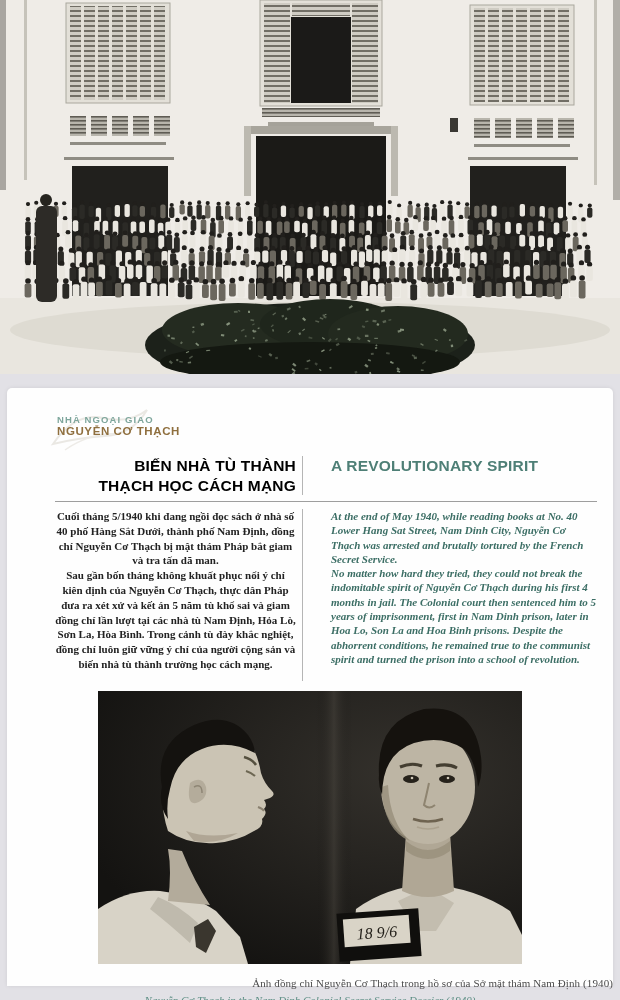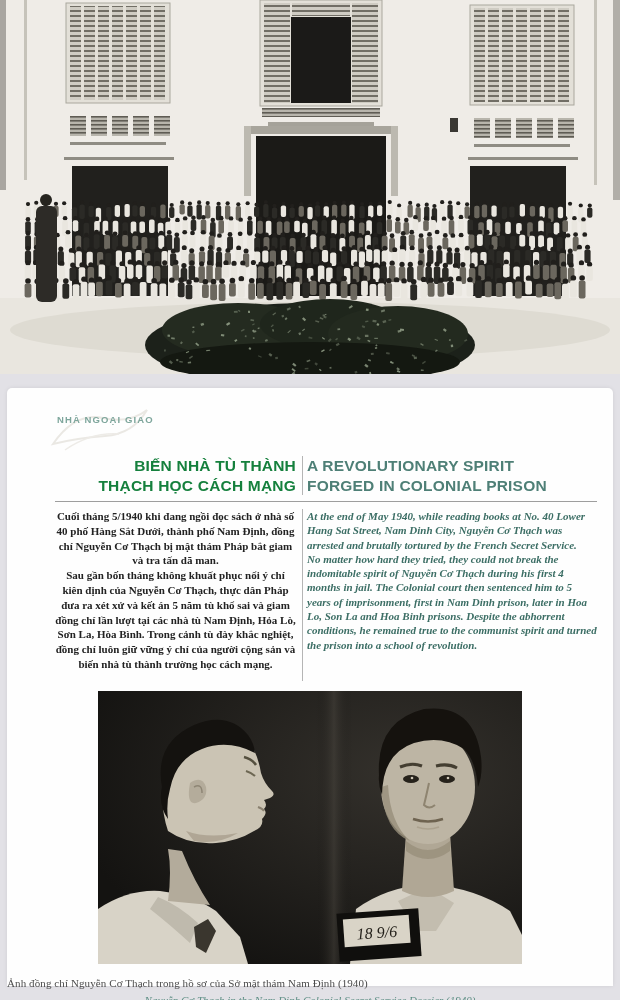--- a/index.html
+++ b/index.html
@@ -29,42 +29,42 @@
     font-size:11.5px;letter-spacing:0.6px;font-weight:bold;
     color:#8f6f3e;line-height:13px;position:relative;
   }
   
   .columns{display:grid;grid-template-columns:247px 1fr;}
   .title-row{margin-top:10px;}
   .title-vi,.title-en{
     margin:0;font-size:15.5px;line-height:19.5px;font-weight:bold;
     letter-spacing:0.2px;
   }
-  .title-vi{color:#15803d;text-align:right;padding-right:6px;}
-  .cell-right{border-left:1px solid #b5b5b5;padding-left:4px;}
+  .title-vi{color:#000000;text-align:right;padding-right:6px;}
+  .cell-right{border-left:1px solid #b5b5b5;padding-left:28px;}
   .title-en{color:#4e7f76;}
   .rule{border:none;border-top:1px solid #9e9e9e;margin:6px 0 0 0;}
   
   .body-row{min-height:172px;padding-top:7px;}
   .col-vi{
     font-family:"Liberation Serif",serif;font-weight:bold;
     font-size:11px;line-height:14.8px;color:#222;
     text-align:center;padding-right:6px;
   }
   .col-en{
     font-family:Liberation Serif, serif;font-style:italic;font-weight:600;
     font-size:11px;line-height:14.3px;color:#3c6e65;
   }
   .col-vi p,.col-en p{margin:0;}
   
   .mugshot{width:424px;height:273px;margin:10px auto 0 auto;overflow:hidden;background:#161513;}
   .mugshot svg{display:block;}
   
   .caption-vi{
-    margin-top:13px;text-align:left;
+    margin-top:13px;text-align:right;
     font-family:"Liberation Serif",serif;
     font-size:11px;color:#4a4a4a;letter-spacing:0.1px;
   }
   .caption-en{
     margin-top:5px;text-align:center;
     font-family:"Liberation Serif",serif;font-style:italic;
     font-size:11px;color:#5e8f85;
   }
 </style>
 </head>
@@ -1035,25 +1035,26 @@
 
   <div class="card">
     <div class="card-inner">
 
       <div class="brand">
         <svg class="brand-watermark" width="110" height="52" viewBox="0 0 110 52">
           <path d="M8,40 Q30,8 58,14 Q84,20 102,6 Q88,30 60,32 Q32,34 8,40 Z" fill="none" stroke="#c6c0b4" stroke-width="2"></path>
           <path d="M20,46 Q46,28 74,30" fill="none" stroke="#cfc9bd" stroke-width="1.5"></path>
         </svg>
         <div class="brand-line1">NHÀ NGOẠI GIAO</div>
+        <div class="brand-line2">NGUYỄN CƠ THẠCH</div>
       </div>
 
       <div class="columns title-row">
         <h1 class="title-vi"><span>BIẾN NHÀ TÙ THÀNH</span><br><span>THẠCH HỌC CÁCH MẠNG</span></h1>
-        <h1 class="title-en cell-right"><span>A REVOLUTIONARY SPIRIT</span><br><span>FORGED IN COLONIAL PRISON</span></h1>
+        <h1 class="title-en cell-right"><span>A REVOLUTIONARY SPIRIT</span><br></h1>
       </div>
 
       <hr class="rule">
 
       <div class="columns body-row">
         <div class="col-vi">
           <p>Cuối tháng 5/1940 khi đang ngồi đọc sách ở nhà số 40 phố Hàng Sắt Dưới, thành phố Nam Định, đồng chí Nguyễn Cơ Thạch bị mật thám Pháp bắt giam và tra tấn dã man.</p>
           <p>Sau gần bốn tháng không khuất phục nổi ý chí kiên định của Nguyễn Cơ Thạch, thực dân Pháp đưa ra xét xử và kết án 5 năm tù khổ sai và giam đồng chí lần lượt tại các nhà tù Nam Định, Hỏa Lò, Sơn La, Hòa Bình. Trong cảnh tù đày khắc nghiệt, đồng chí luôn giữ vững ý chí của người cộng sản và biến nhà tù thành trường học cách mạng.</p>
         </div>
         <div class="col-en cell-right">

